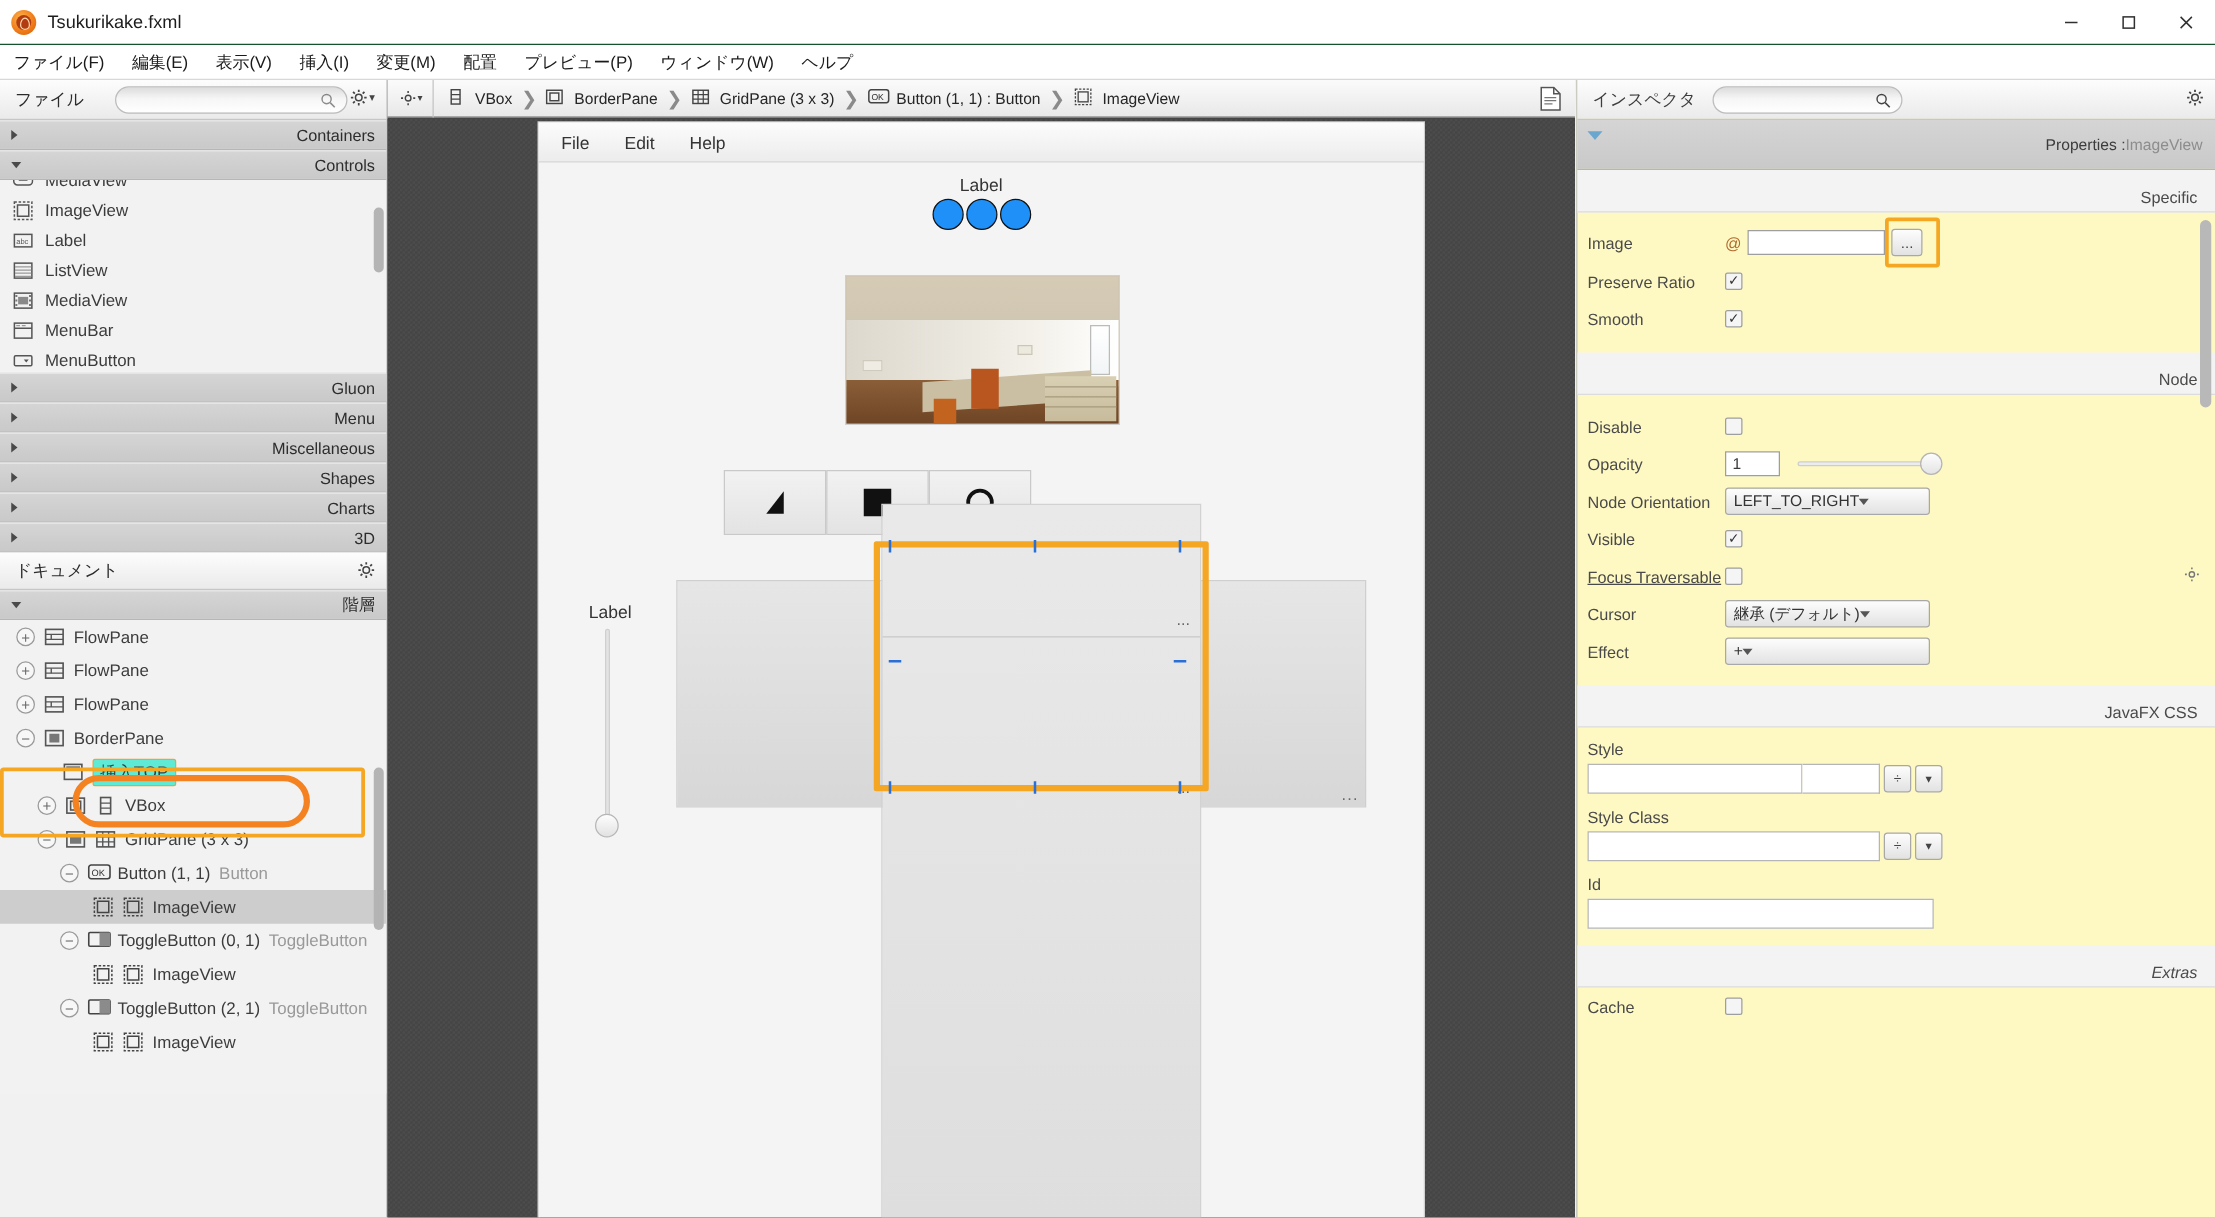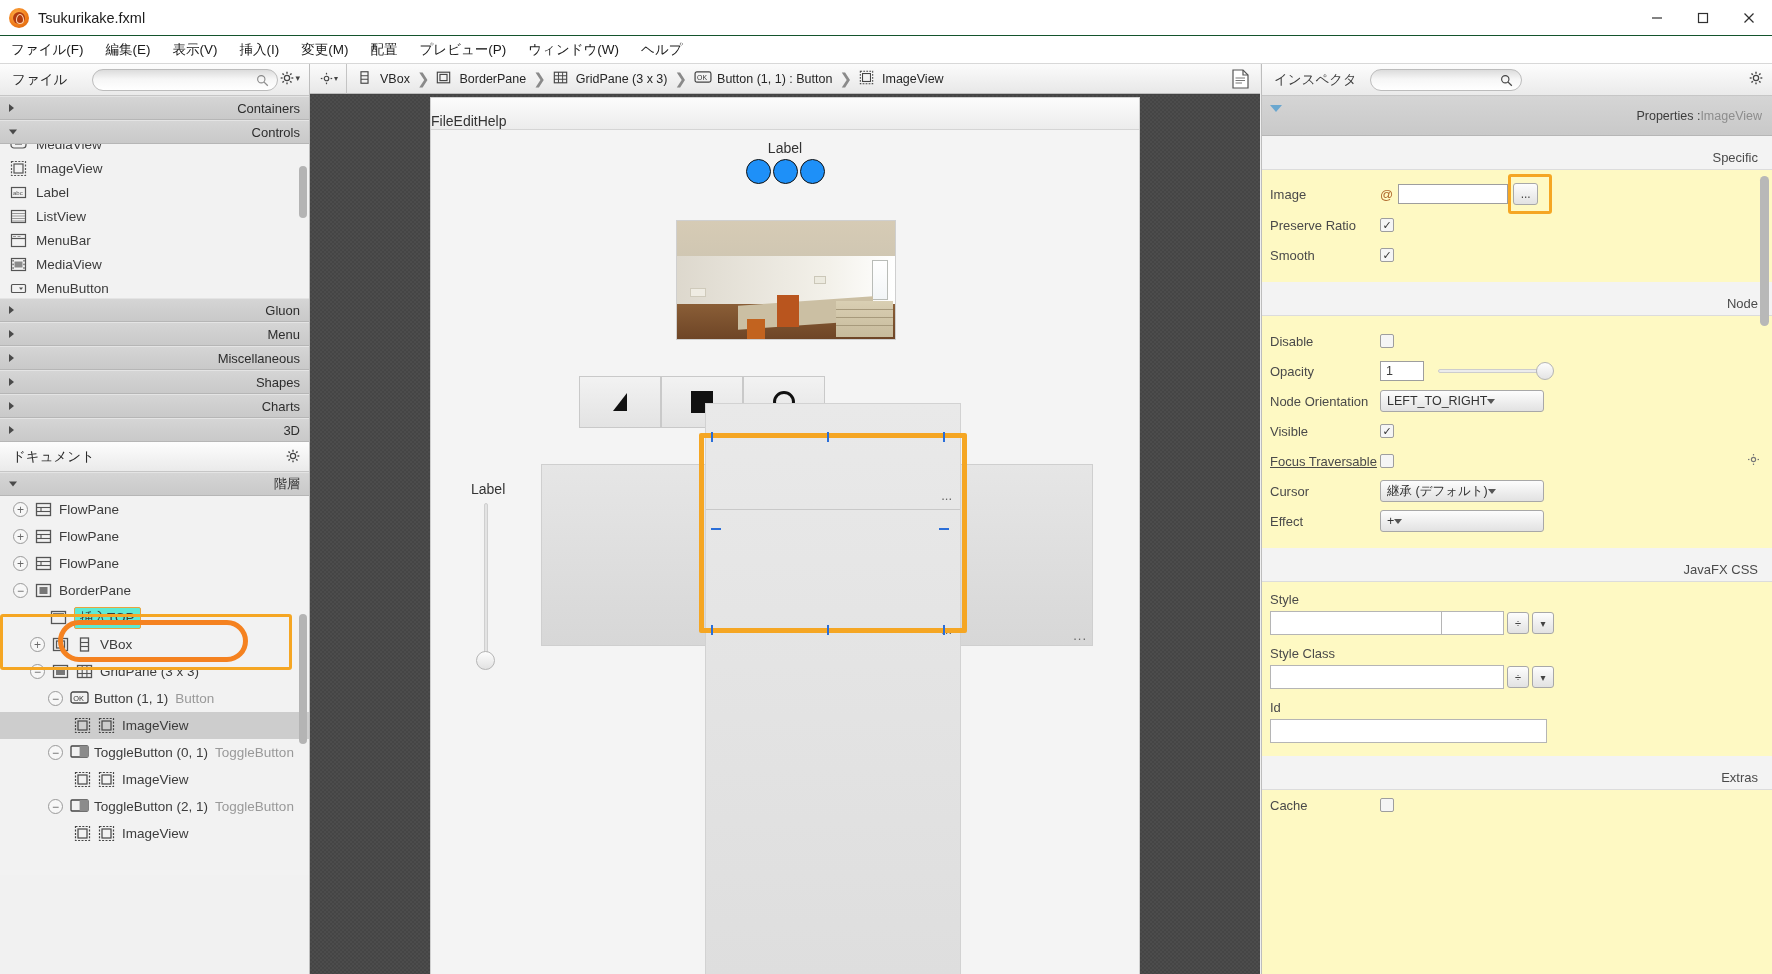--- a/index.html
+++ b/index.html
@@ -122,21 +122,21 @@
     background-size: 4px 4px;
     background-position: 0 0, 2px 2px;
     overflow:hidden;
   }
   .stage {
     position:absolute; left:121px; top:3px; width:708px; height:880px;
     background:#f4f4f4; box-shadow:0 0 0 1px #d0d0d0;
   }
   .stage-menubar {
     height:32px; background:linear-gradient(to bottom,#fcfcfc,#ececec);
-    border-bottom:1px solid #d5d5d5; display:flex; align-items:flex-end; 
+    border-bottom:1px solid #d5d5d5; display:flex; align-items:center; padding-left:18px; gap:28px;
     font-size:14px; color:#333;
   }
   .stage-label { text-align:center; font-size:14px; color:#333; }
   .circles { display:flex; justify-content:center; gap:2px; margin-top:3px; }
   .circ { width:25px; height:25px; border-radius:50%; background:#1e90f8; border:1.5px solid #111; }
 
   .photo {
     position:absolute; left:245px; top:122px; width:220px; height:120px;
     border:1px solid #cfcfcf; overflow:hidden; background:#cdbda6;
   }
@@ -345,45 +345,45 @@
                   <line x1="2" y1="13" x2="15" y2="13"></line>
                 </g>
               </svg>
           </span>
           <span>ListView</span>
         </div>
         <div class="lib-item">
           <span class="ico">
             <svg width="17" height="17" viewBox="0 0 17 17">
                 <rect x="1.5" y="2.5" width="14" height="12" fill="none" stroke="#555" stroke-width="1.2"></rect>
-                <line x1="1.5" y1="6.5" x2="15.5" y2="6.5" stroke="#555" stroke-width="1.2"></line>
-                <g stroke="#999" stroke-width="1">
-                  <line x1="3" y1="4.5" x2="6" y2="4.5"></line>
-                  <line x1="7.5" y1="4.5" x2="10.5" y2="4.5"></line>
-                </g>
-              </svg>
-          </span>
-          <span>MenuBar</span>
-        </div>
-        <div class="lib-item">
-          <span class="ico">
-            <svg width="17" height="17" viewBox="0 0 17 17">
-                <rect x="1.5" y="2.5" width="14" height="12" fill="none" stroke="#555" stroke-width="1.2"></rect>
                 <rect x="4.5" y="5.5" width="8" height="6" fill="#8a8a8a"></rect>
                 <g fill="#777">
                   <rect x="2.3" y="4" width="1.6" height="1.6"></rect>
                   <rect x="2.3" y="7.6" width="1.6" height="1.6"></rect>
                   <rect x="2.3" y="11.2" width="1.6" height="1.6"></rect>
                   <rect x="13.2" y="4" width="1.6" height="1.6"></rect>
                   <rect x="13.2" y="7.6" width="1.6" height="1.6"></rect>
                   <rect x="13.2" y="11.2" width="1.6" height="1.6"></rect>
                 </g>
               </svg>
           </span>
           <span>MediaView</span>
+        </div>
+        <div class="lib-item">
+          <span class="ico">
+            <svg width="17" height="17" viewBox="0 0 17 17">
+                <rect x="1.5" y="2.5" width="14" height="12" fill="none" stroke="#555" stroke-width="1.2"></rect>
+                <line x1="1.5" y1="6.5" x2="15.5" y2="6.5" stroke="#555" stroke-width="1.2"></line>
+                <g stroke="#999" stroke-width="1">
+                  <line x1="3" y1="4.5" x2="6" y2="4.5"></line>
+                  <line x1="7.5" y1="4.5" x2="10.5" y2="4.5"></line>
+                </g>
+              </svg>
+          </span>
+          <span>MenuBar</span>
         </div>
         <div class="lib-item">
           <span class="ico">
             <svg width="17" height="17" viewBox="0 0 17 17">
                 <rect x="1.5" y="4.5" width="14" height="8" rx="1" fill="none" stroke="#555" stroke-width="1.2"></rect>
                 <polygon points="9,7.5 13,7.5 11,10" fill="#555"></polygon>
               </svg>
           </span>
           <span>MenuButton</span>
         </div>
@@ -941,21 +941,21 @@
       </div>
     </div>
 
     <div style="padding-left:8px; margin-top:11px;">
       <div style="font-size:13px; color:#4a4a4a;">Id</div>
       <div style="margin-top:4px;">
         <span class="wide-in" style="display:block; width:277px;"></span>
       </div>
     </div>
 
-    <div class="grp-title" style="margin-top:13px;">Extras</div>
+    <div class="grp-title" style="margin-top:13px;font-style:italic;">Extras</div>
 
 
     <div class="prow">
       <span class="plabel">Cache</span>
       <span class="ctrl cb"></span>
     </div>
 
     <div class="insp-scroll"></div>
   </div>
 

